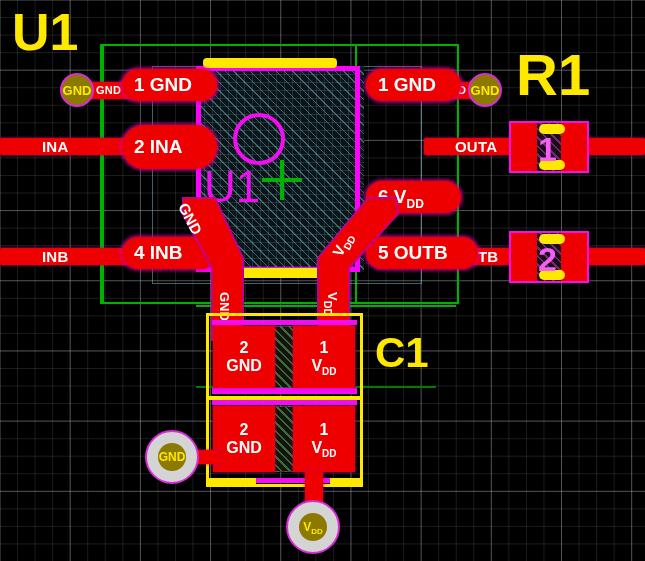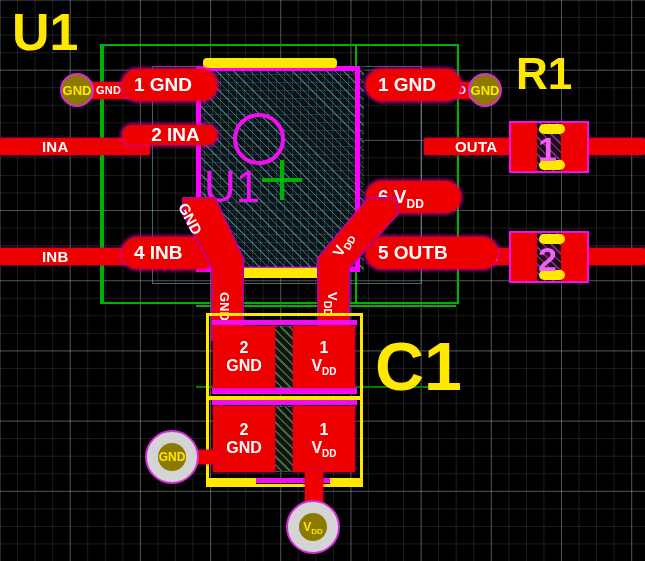--- a/index.html
+++ b/index.html
@@ -231,34 +231,34 @@
 
   <div class="track track-h" style="left:424px;top:248px;width:96px;"></div>
   <div class="track-lbl" style="left:455px;top:248px;">OUTB</div>
 
   <div class="track track-h" style="left:588px;top:138px;width:57px;"></div>
   <div class="track track-h" style="left:588px;top:248px;width:57px;"></div>
 
   <div class="pinpad left" style="left:122px;top:69px;width:95px;height:32px;">
     <span>1 GND</span>
   </div>
-  <div class="pinpad left" style="left:122px;top:125px;width:95px;height:20px;justify-content:center;">
+  <div class="pinpad left" style="left:122px;top:125px;width:95px;height:44px;">
     <span>2 INA</span>
   </div>
   <div class="pinpad left" style="left:122px;top:237px;width:95px;height:32px;">
     <span>4 INB</span>
   </div>
 
   <div class="pinpad right" style="left:366px;top:69px;width:95px;height:32px;">
     <span>1 GND</span>
   </div>
   <div class="pinpad right" style="left:366px;top:181px;width:95px;height:32px;">
     <span><span>6 V</span><sub>DD</sub></span>
   </div>
-  <div class="pinpad right" style="left:366px;top:237px;width:132px;height:32px;">
+  <div class="pinpad right" style="left:366px;top:237px;width:112px;height:32px;">
     <span>5 OUTB</span>
   </div>
 
   <svg style="position:absolute;left:0;top:0;width:645px;height:561px;pointer-events:none;">
 
     <path d="M 183 198 L 215 198 L 243 258 L 243 340 L 212 340 L 212 268 L 183 214 Z" fill="#ef0000" stroke="#c0008c" stroke-width="2"></path>
 
     <path d="M 396 198 L 368 198 L 318 258 L 318 340 L 349 340 L 349 268 L 398 214 Z" fill="#ef0000" stroke="#c0008c" stroke-width="2"></path>
   </svg>
 
@@ -296,21 +296,21 @@
     <span><span>V</span><sub>DD</sub></span>
   </div>
 
   <div class="track" style="left:180px;top:450px;width:40px;height:14px;"></div>
 
   <div class="track" style="left:305px;top:470px;width:18px;height:42px;"></div>
 
   <div class="ysilk-sharp" style="left:206px;top:478px;width:50px;height:6px;"></div>
   <div class="ysilk-sharp" style="left:330px;top:478px;width:33px;height:6px;"></div>
 
-  <div class="desig" style="left:375px;top:332px;font-size:68px;">C1</div>
+  <div class="desig" style="left:375px;top:332px;font-size:42px;">C1</div>
 
   <div class="via-small" style="left:60px;top:73px;width:34px;height:34px;">
     <span>GND</span>
   </div>
 
   <div class="via-small" style="left:468px;top:73px;width:34px;height:34px;">
     <span>GND</span>
   </div>
 
   <div class="via-ring" style="left:145px;top:430px;width:54px;height:54px;">
@@ -326,21 +326,21 @@
   </div>
 
   <div class="res-outline" style="left:509px;top:121px;width:80px;height:52px;"></div>
   <div class="res-body" style="left:536px;top:123px;width:26px;height:48px;"></div>
   <div class="res-pad" style="left:511px;top:123px;width:26px;height:48px;"></div>
   <div class="res-pad" style="left:561px;top:123px;width:26px;height:48px;"></div>
   <div class="res-ysilk" style="left:539px;top:124px;width:26px;height:10px;"></div>
   <div class="res-ysilk" style="left:539px;top:160px;width:26px;height:10px;"></div>
   <div class="res-num" style="left:538px;top:132px;">1</div>
 
-  <div class="desig" style="left:516px;top:52px;font-size:44px;">R1</div>
+  <div class="desig" style="left:516px;top:46px;font-size:58px;">R1</div>
 
   <div class="res-outline" style="left:509px;top:231px;width:80px;height:52px;"></div>
   <div class="res-body" style="left:536px;top:233px;width:26px;height:48px;"></div>
   <div class="res-pad" style="left:511px;top:233px;width:26px;height:48px;"></div>
   <div class="res-pad" style="left:561px;top:233px;width:26px;height:48px;"></div>
   <div class="res-ysilk" style="left:539px;top:234px;width:26px;height:10px;"></div>
   <div class="res-ysilk" style="left:539px;top:270px;width:26px;height:10px;"></div>
   <div class="res-num" style="left:538px;top:242px;">2</div>
 
 

